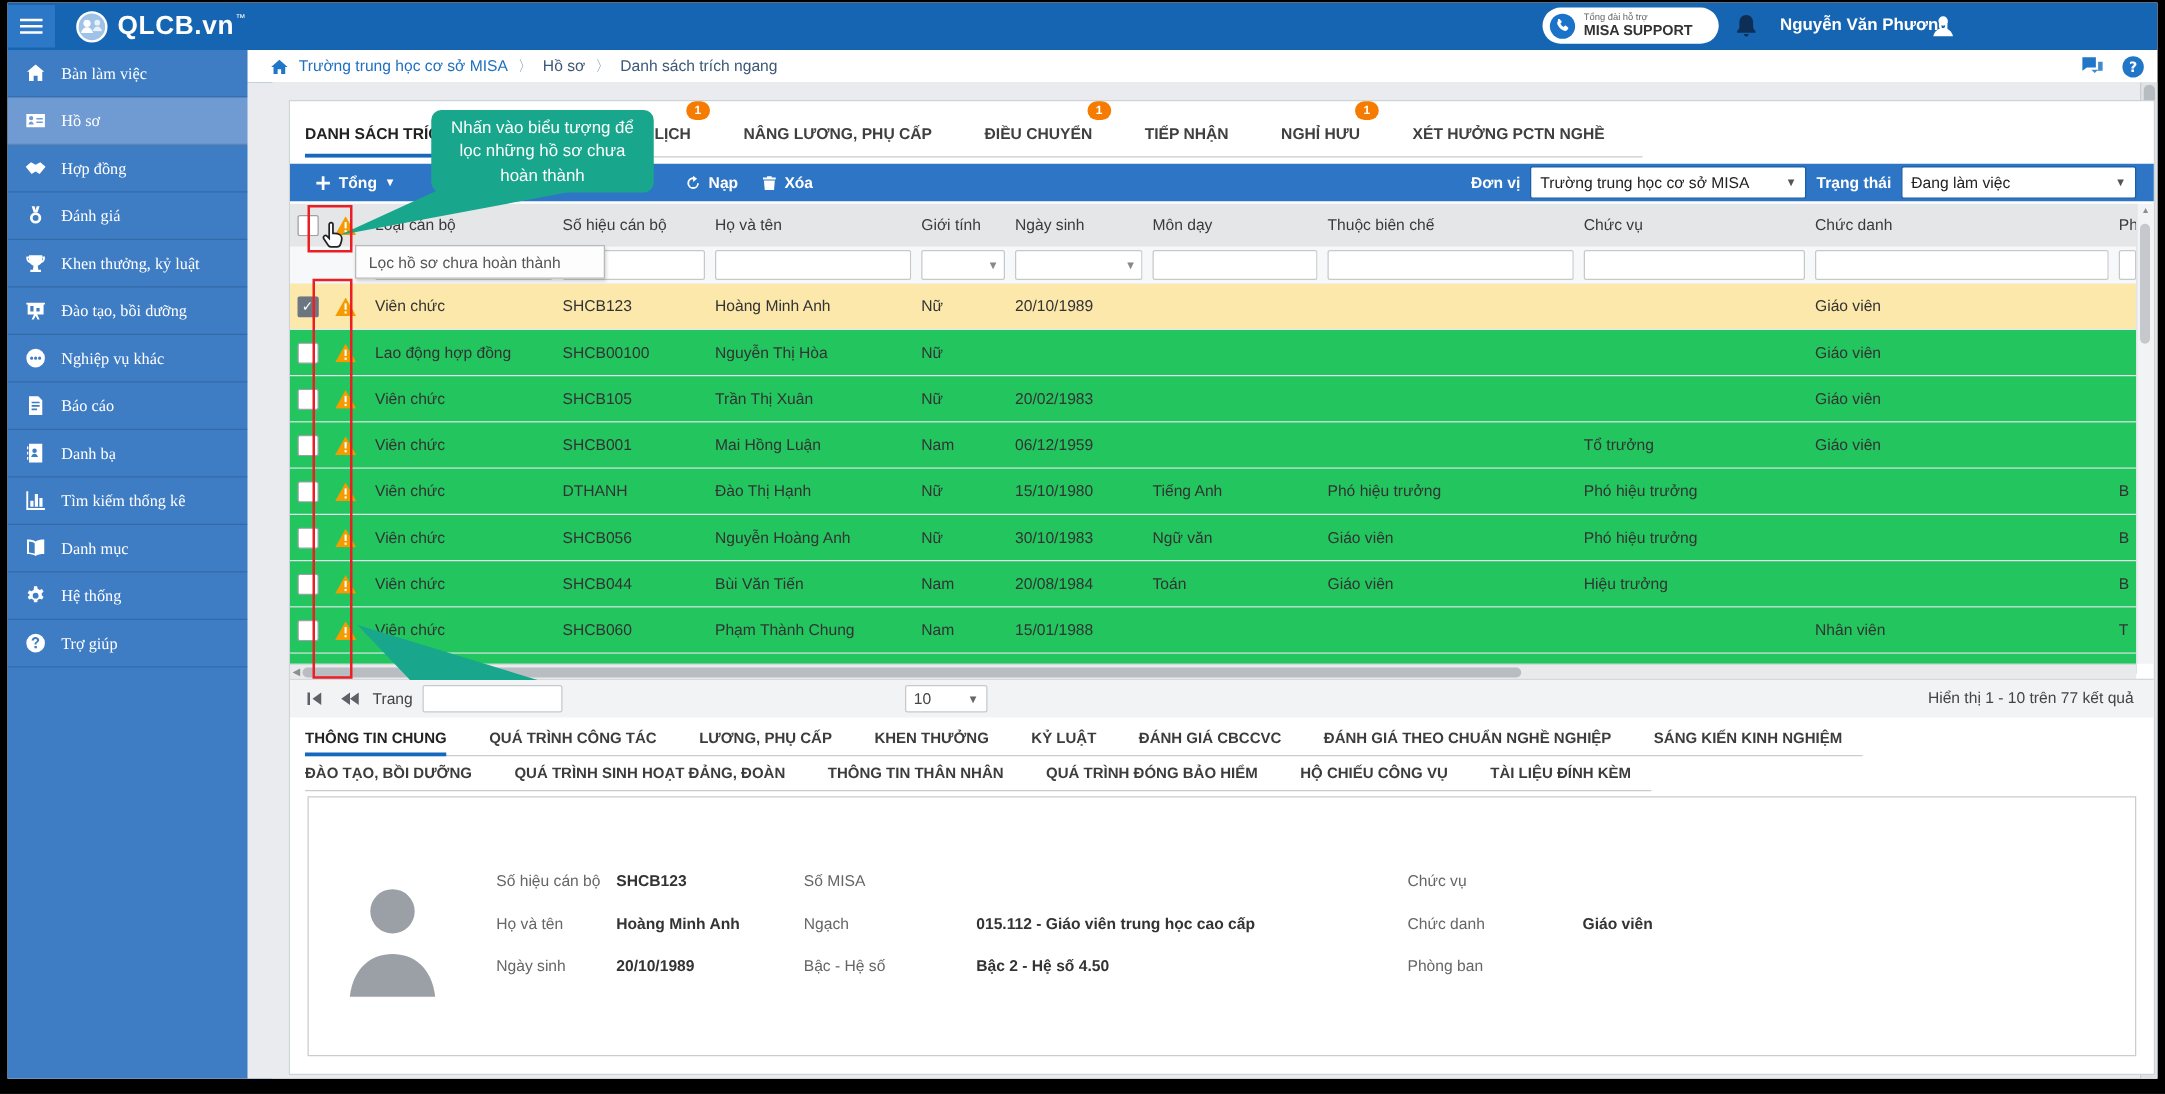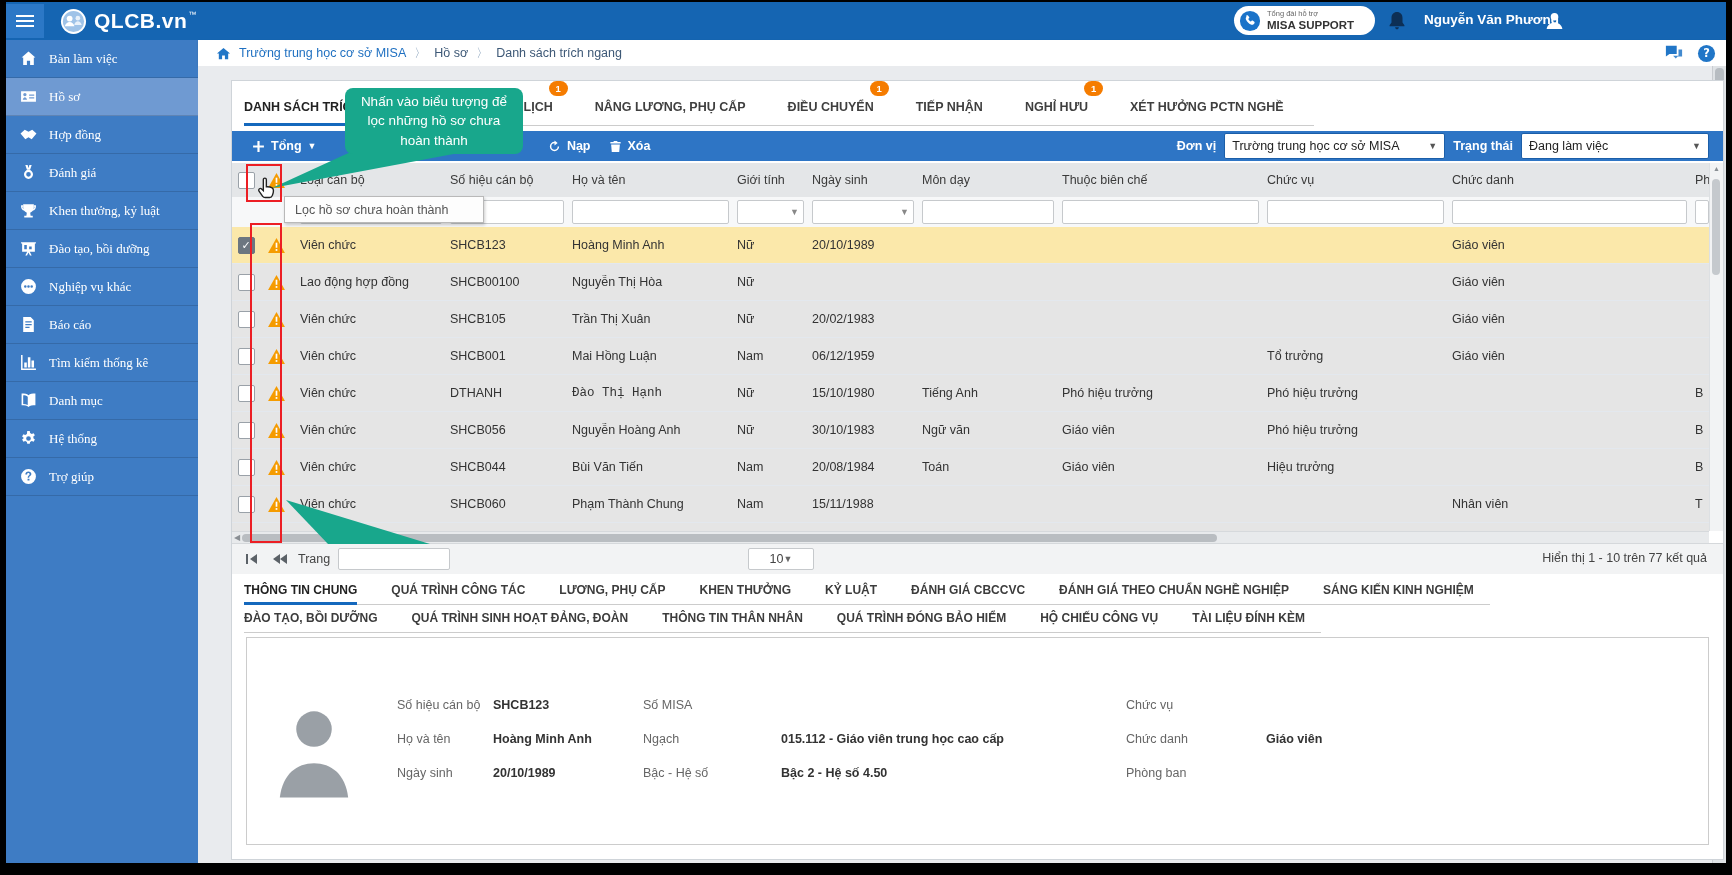--- a/index.html
+++ b/index.html
@@ -64,21 +64,21 @@
   .tb-caret{font-size:9px;}
   .tb-right{margin-left:auto;display:flex;align-items:center;gap:8px;margin-right:14px;}
   .tb-label{color:#fff;font-size:12.5px;font-weight:bold;}
   .tb-select{height:24px;background:#fff;border:1px solid #1b5ea8;border-radius:2px;display:flex;align-items:center;justify-content:space-between;padding:0 7px;font-size:12.5px;color:#222;cursor:pointer;}
   .tb-select .caret{color:#555;font-size:9px;margin-left:8px;}
 
   
   .thead{position:absolute;left:0;top:82px;height:34px;width:1477px;background:#e4e6e8;border-bottom:1px solid #c4c9cf;display:flex;align-items:center;font-size:12.5px;color:#3a3a3a;}
   .tfilter{position:absolute;left:0;top:116px;height:30px;width:1477px;background:#f7f8f9;border-bottom:1px solid #dde1e6;display:flex;align-items:center;}
   .trows{position:absolute;left:0;top:146px;width:1477px;}
-  .trow{height:36px;display:flex;align-items:center;border-bottom:1px solid #e3e8ee;font-size:12.5px;color:#333;background:#e5e5e5;}
+  .trow{height:36px;display:flex;align-items:center;border-bottom:1px solid #e3e8ee;font-size:12.5px;color:#333;background:#22c55e;}
   .trow.sel{background:#fbe8aa;}
   .trow.partial{height:16px;overflow:hidden;align-items:flex-start;border-bottom:none;}
   .trow.partial .cell{padding-top:10px;}
   .cell{flex:none;display:flex;align-items:center;padding-left:8px;box-sizing:border-box;overflow:hidden;white-space:nowrap;}
   .cell.cb,.cell.warn{justify-content:center;padding-left:0;}
   .checkbox{width:15px;height:15px;border:1px solid #9aa1a8;border-radius:2px;background:#fff;display:flex;align-items:center;justify-content:center;cursor:pointer;}
   .checkbox.checked{background:#6c7680;border-color:#6c7680;color:#fff;font-size:11px;font-weight:bold;}
   .warn-ic{width:17px;height:15px;cursor:pointer;}
   .f-input{height:22px;background:#fff;border:1px solid #c6c9cc;border-radius:2px;display:flex;align-items:center;justify-content:flex-end;padding-right:4px;}
   .f-input .caret{color:#888;font-size:9px;}
@@ -90,21 +90,21 @@
   .vscroll{position:absolute;left:1477px;top:82px;width:13px;height:368px;background:#f2f3f4;border-left:1px solid #dde0e3;}
   .vscroll .arrow{position:absolute;top:2px;left:3px;color:#8a8f94;font-size:7px;}
   .vscroll .thumb{position:absolute;left:2px;top:16px;width:8px;height:96px;background:#c5c9cd;border-radius:4px;}
 
   
   .pager{position:absolute;left:0;top:462px;width:100%;height:30px;background:#f2f3f4;border-top:1px solid #d5d8db;display:flex;align-items:center;font-size:12.5px;color:#444;}
   .pg-ic{width:16px;height:12px;margin-left:12px;cursor:pointer;}
   .pg-ic svg{fill:#5b6167;width:100%;height:100%;}
   .pg-label{margin-left:10px;}
   .pg-input{margin-left:8px;width:110px;height:20px;background:#fff;border:1px solid #c6c9cc;border-radius:2px;}
-  .pg-size{position:absolute;left:516px;top:4px;width:52px;height:20px;background:#fff;border:1px solid #c6c9cc;border-radius:2px;display:flex;align-items:center;justify-content:center;padding:0 6px;cursor:pointer;}
+  .pg-size{position:absolute;left:492px;top:4px;width:52px;height:20px;background:#fff;border:1px solid #c6c9cc;border-radius:2px;display:flex;align-items:center;justify-content:space-between;padding:0 6px;cursor:pointer;}
   .pg-size .caret{font-size:9px;color:#666;}
   .pg-summary{position:absolute;right:16px;top:7px;}
 
   
   .dtabs{position:absolute;left:12px;display:inline-flex;gap:34px;border-bottom:1px solid #ccc;padding-right:16px;}
   .dtabs.r1{top:494px;}
   .dtabs.r2{top:522px;}
   .dtab{position:relative;padding:8px 0 7px 0;font-size:12px;font-weight:bold;color:#3c3c3c;cursor:pointer;white-space:nowrap;}
   .dtab.active{color:#222;}
   .dtab.active::after{content:'';position:absolute;left:0;right:0;bottom:-1px;height:3px;background:#1468bd;}
@@ -240,20 +240,29 @@
           <svg viewBox="0 0 16 16" width="17" height="17" fill="#fff">
             <path fill-rule="evenodd" d="M3 1h7l3 3v11H3Zm2 4h6v1.2H5Zm0 2.6h6v1.2H5Zm0 2.6h4v1.2H5Z"></path>
           </svg>
         </span>
         <span class="side-label">Báo cáo</span>
         <span class="chev">▾</span>
       </div>
       <div class="side-item">
         <span class="ic" style="width: 20px; margin-left: 12px;">
           <svg viewBox="0 0 16 16" width="17" height="17" fill="#fff">
+            <path fill-rule="evenodd" d="M3 1h10v14H3Zm2.5 5.2a1.7 1.7 0 1 0 3.4 0 1.7 1.7 0 0 0-3.4 0ZM4.6 11c.4-1.8 1.5-2.6 2.6-2.6s2.2.8 2.6 2.6Z"></path>
+            <path d="M1.5 3h1v2h-1Zm0 4h1v2h-1Zm0 4h1v2h-1Z"></path>
+          </svg>
+        </span>
+        <span class="side-label">Danh bạ</span>
+      </div>
+      <div class="side-item">
+        <span class="ic" style="width: 20px; margin-left: 12px;">
+          <svg viewBox="0 0 16 16" width="17" height="17" fill="#fff">
             <path d="M1 1h1.4v12.6H15V15H1Zm3 7h2.4v4.6H4Zm3.4-5h2.4v9.6H7.4Zm3.4 3h2.4v6.6h-2.4Z"></path>
           </svg>
         </span>
         <span class="side-label">Tìm kiếm thống kê</span>
       </div>
       <div class="side-item">
         <span class="ic" style="width: 20px; margin-left: 12px;">
           <svg viewBox="0 0 16 16" width="17" height="17" fill="#fff">
             <path fill-rule="evenodd" d="M8 3C6.5 1.8 4.5 1.5 1.5 1.5v11c3 0 5 .3 6.5 1.5 1.5-1.2 3.5-1.5 6.5-1.5v-11C11.5 1.5 9.5 1.8 8 3Zm-.7 9.3C6 11.6 4.4 11.3 3 11.2V3.1c1.7.1 3 .4 4.3 1.3Z"></path>
           </svg>
@@ -544,21 +553,21 @@
               <span class="ic warn-ic">
                 <svg viewBox="0 0 18 16" width="17" height="15" fill="#fff">
                   <path d="M9 0 18 16H0Z" fill="#f59b00"></path>
                   <rect x="8.1" y="5" width="1.8" height="5.4" fill="#fff"></rect>
                   <rect x="8.1" y="11.8" width="1.8" height="1.9" fill="#fff"></rect>
                 </svg>
               </span>
             </div>
             <div class="cell" style="width: 150px;">Viên chức</div>
             <div class="cell" style="width: 122px;">DTHANH</div>
-            <div class="cell" style="width: 165px; font-family: Liberation Mono, monospace;">Đào Thị Hạnh</div>
+            <div class="cell" style="width: 165px;">Đào Thị Hạnh</div>
             <div class="cell" style="width: 75px;">Nữ</div>
             <div class="cell" style="width: 110px;">15/10/1980</div>
             <div class="cell" style="width: 140px;">Tiếng Anh</div>
             <div class="cell" style="width: 205px;">Phó hiệu trưởng</div>
             <div class="cell" style="width: 185px;">Phó hiệu trưởng</div>
             <div class="cell" style="width: 243px;"></div>
             <div class="cell" style="width: 22px;">B</div>
           </div>
           <div class="trow">
             <div class="cell cb" style="width: 28px;">
@@ -618,21 +627,21 @@
                   <path d="M9 0 18 16H0Z" fill="#f59b00"></path>
                   <rect x="8.1" y="5" width="1.8" height="5.4" fill="#fff"></rect>
                   <rect x="8.1" y="11.8" width="1.8" height="1.9" fill="#fff"></rect>
                 </svg>
               </span>
             </div>
             <div class="cell" style="width: 150px;">Viên chức</div>
             <div class="cell" style="width: 122px;">SHCB060</div>
             <div class="cell" style="width: 165px;">Phạm Thành Chung</div>
             <div class="cell" style="width: 75px;">Nam</div>
-            <div class="cell" style="width: 110px;">15/11/1988</div>
+            <div class="cell" style="width: 110px;">15/01/1988</div>
             <div class="cell" style="width: 140px;"></div>
             <div class="cell" style="width: 205px;"></div>
             <div class="cell" style="width: 185px;"></div>
             <div class="cell" style="width: 243px;">Nhân viên</div>
             <div class="cell" style="width: 22px;">T</div>
           </div>
           <div class="trow partial">
             <div class="cell cb" style="width: 28px;">
               <span class="checkbox"></span>
             </div>

